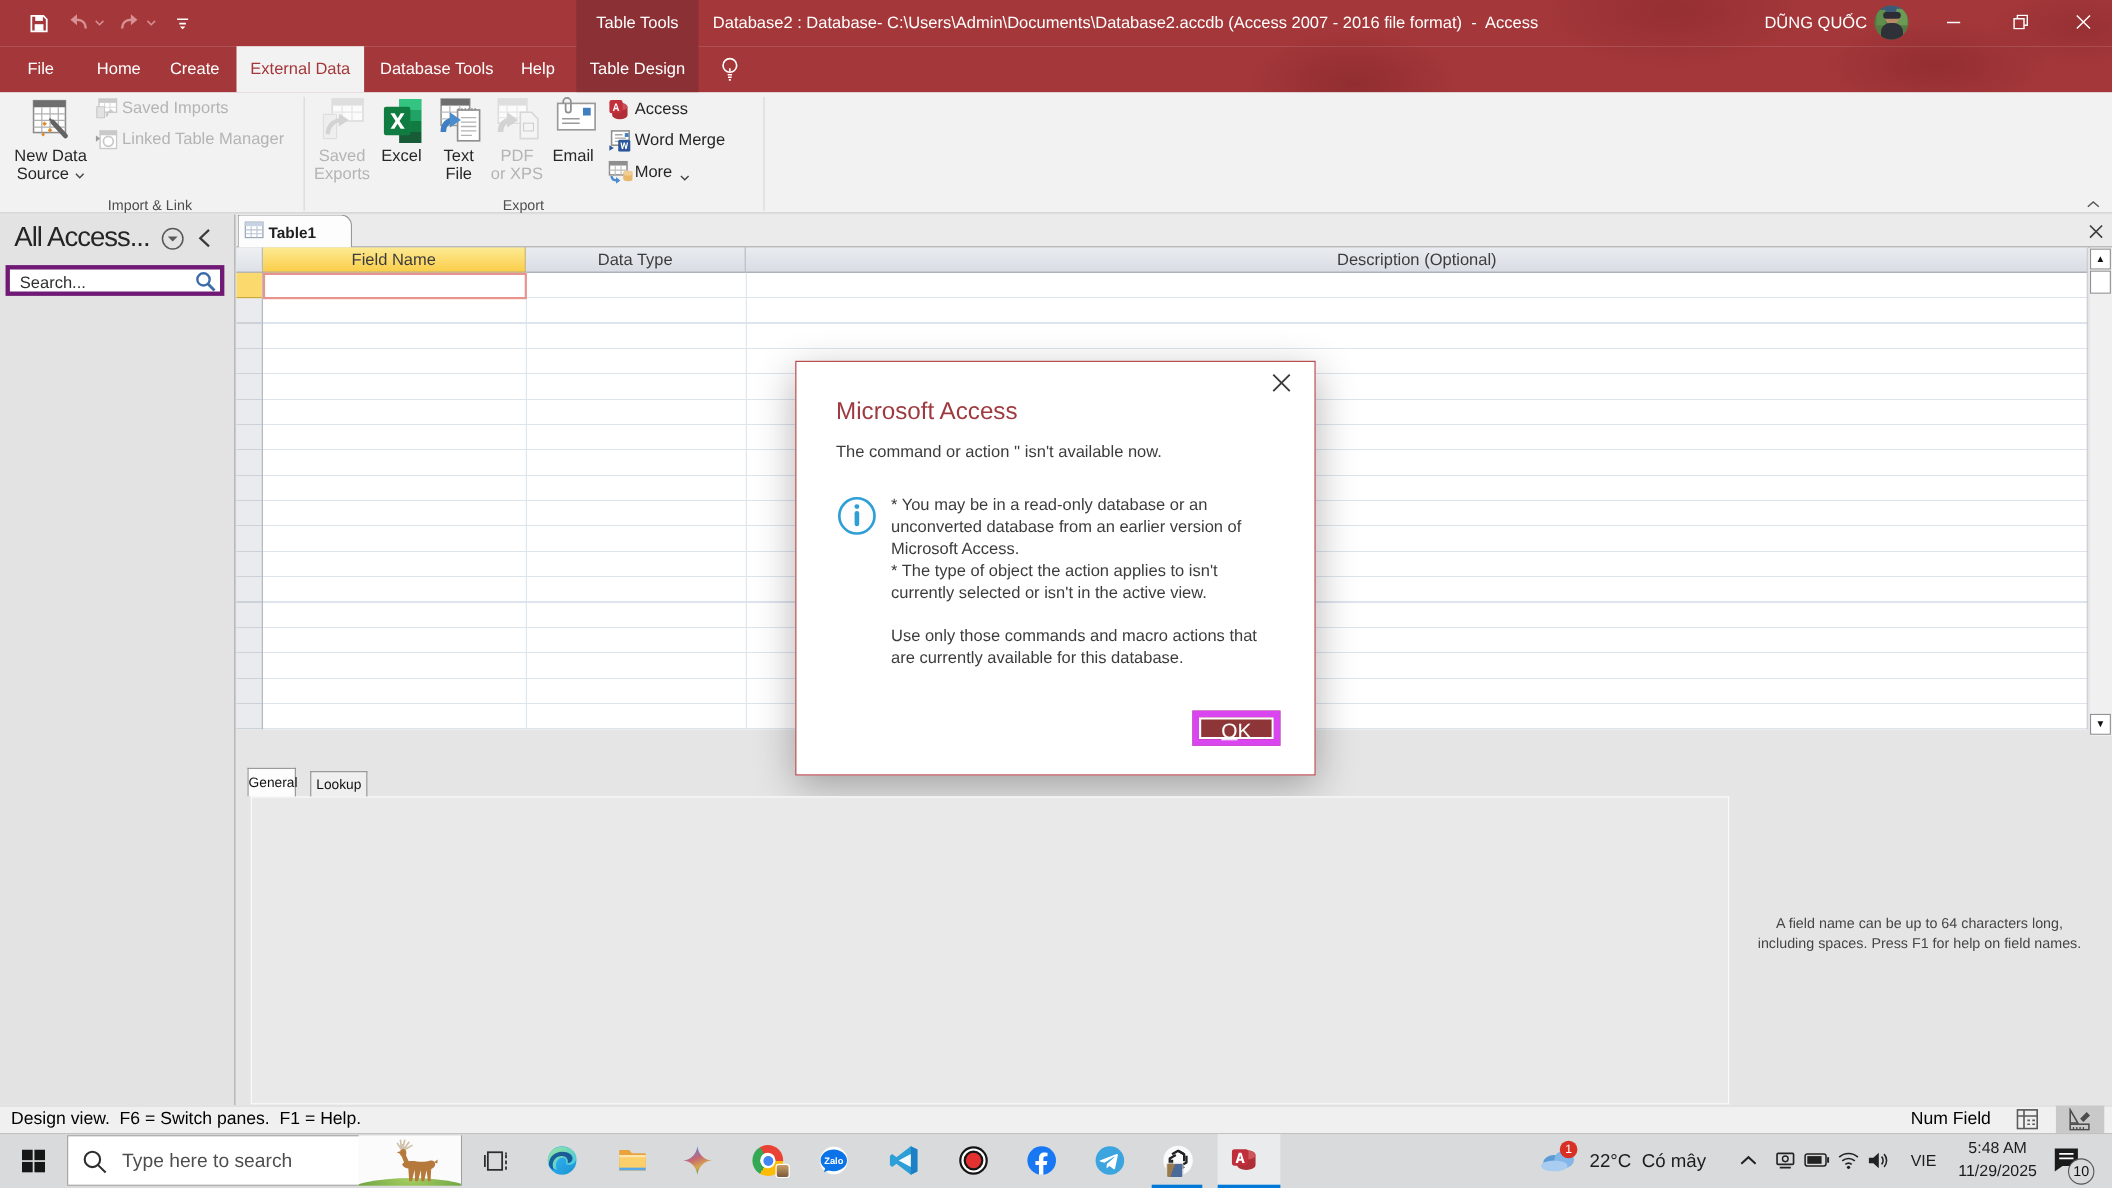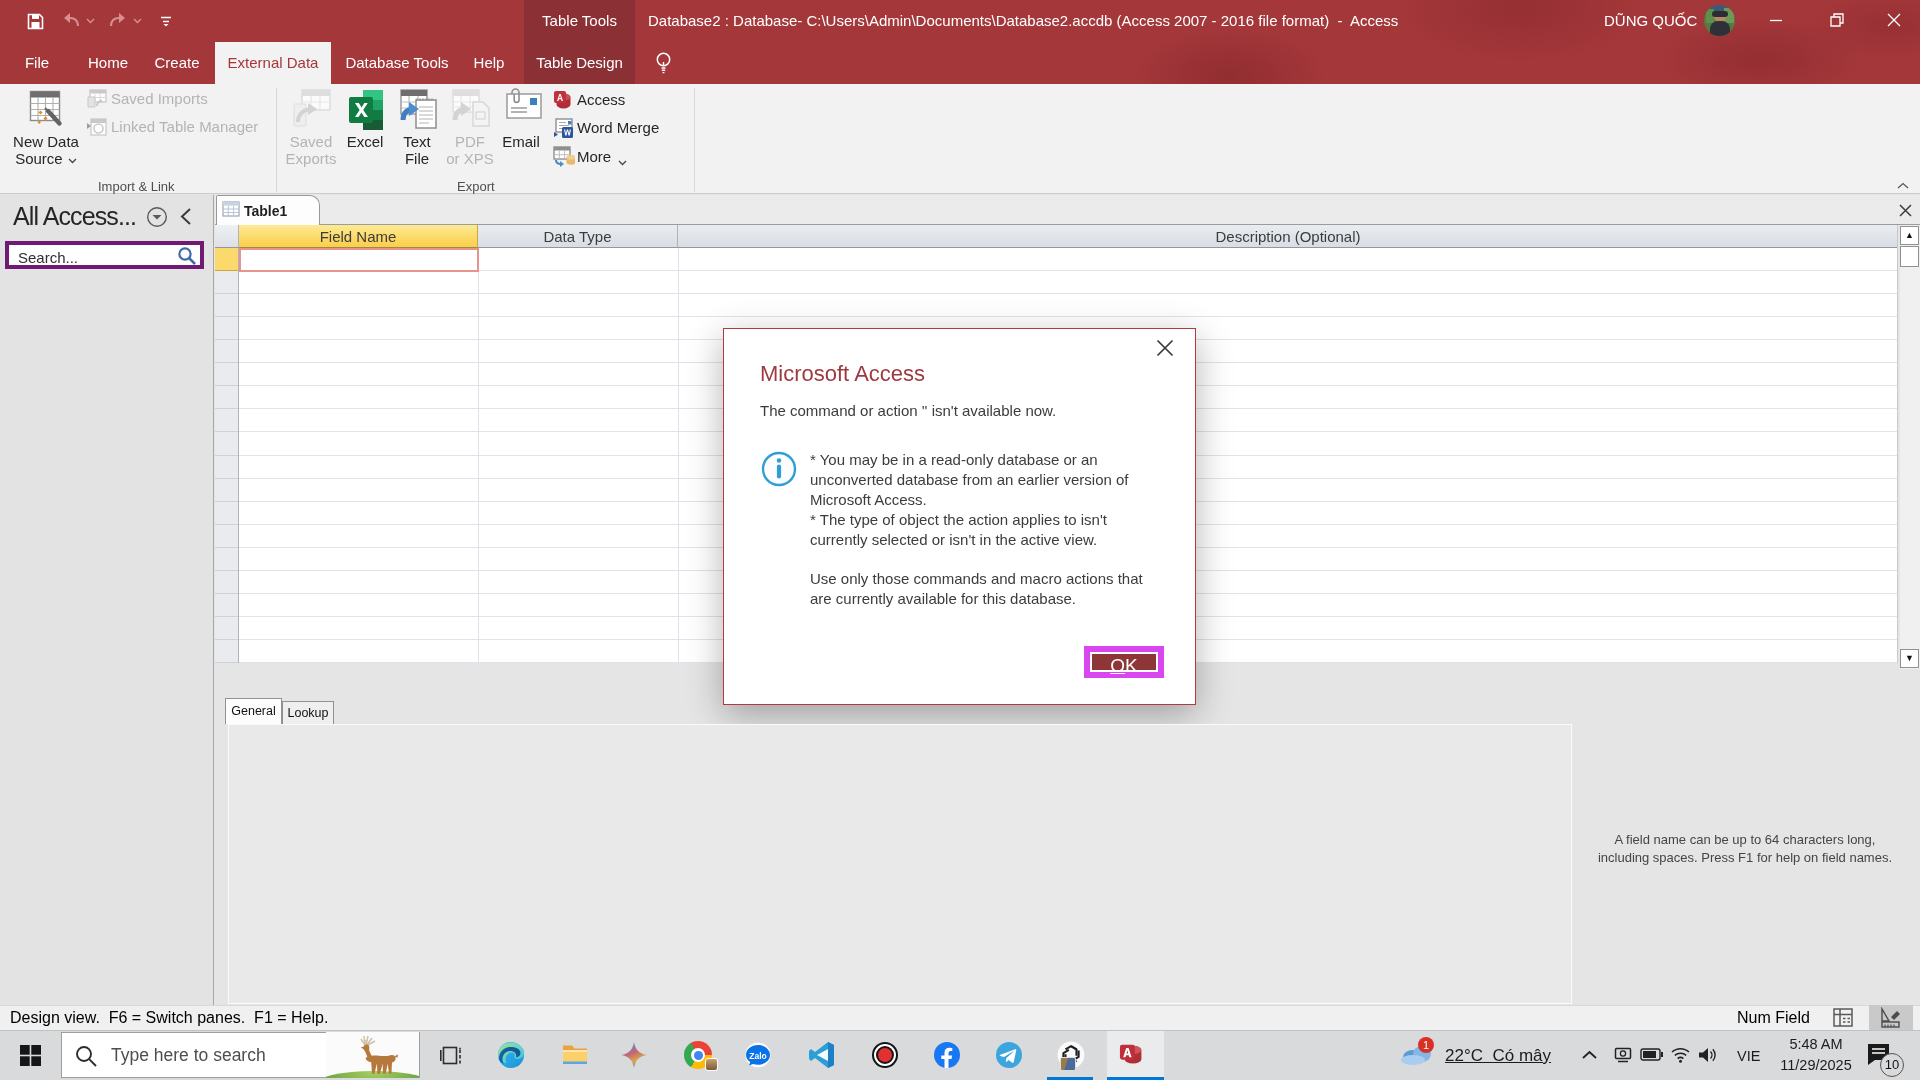--- a/index.html
+++ b/index.html
@@ -53,21 +53,21 @@
   #selrow1 { left:215px; top:248px; width:23px; height:23px; background:#fbd96d; border-bottom:1px solid #c9a83e; }
   .vline { position:absolute; top:248px; width:1px; height:415px; background:#dde4ee; }
   #cellsel { left:239px; top:248px; width:240px; height:24px; border:2px solid #e8938c; background:#fff; }
 
   
   #sbar { left:1900px; top:225px; width:20px; height:444px; background:#f0f0f0; }
   .sbtn { position:absolute; left:1900px; width:19px; height:19px; background:#fff; border:1px solid #919191; font-size:9px; color:#111; text-align:center; line-height:17px; }
   #sthumb { left:1900px; top:246px; width:19px; height:21px; background:#fff; border:1px solid #919191; }
 
   
-  #gentab { left:225px; top:698px; width:57px; height:26px; background:#fdfdfd; border:1px solid #919191; border-bottom:none; font-size:12.5px; text-align:center; line-height:25px; color:#111; z-index:3;}
+  #gentab { left:225px; top:698px; width:44px; height:26px; background:#fdfdfd; border:1px solid #919191; border-bottom:none; font-size:12.5px; text-align:center; line-height:25px; color:#111; z-index:3;}
   #lootab { left:282px; top:701px; width:52px; height:23px; background:#efefef; border:1px solid #919191; border-bottom:none; font-size:12.5px; text-align:center; line-height:22px; color:#111; z-index:2;}
   #proppanel { left:228px; top:724px; width:1344px; height:280px; background:#e9e9e9; border:1px solid #fbfbfb; z-index:1; }
   #helptext { left:1580px; top:831px; width:330px; font-size:13px; color:#454545; text-align:center; line-height:18px; }
 
   
   #statusbar { left:0; top:1005px; width:1920px; height:25px; background:#f0f0f0; border-top:1px solid #d9d9d9; font-size:14px; color:#1e1e1e; }
   #stleft { left:10px; top:1009px; }
   #numlock { left:1737px; top:1009px; }
   #stbtn2 { left:1869px; top:1005px; width:44px; height:25px; background:#c9c9c9; }
 
@@ -501,21 +501,21 @@
   </svg>
   <div class="runline" style="left:1047px;width:46px;"></div>
   <div class="runline" style="left:1107px;width:57px;"></div>
 
   <svg class="abs" style="left:1400px;top:1041px;" width="36" height="24" viewBox="0 0 36 24">
     <ellipse cx="13" cy="16" rx="10" ry="7" fill="#5b9bd5"></ellipse>
     <ellipse cx="22" cy="13" rx="9" ry="8" fill="#84b6e8"></ellipse>
     <ellipse cx="13" cy="19" rx="12" ry="5" fill="#a8cdf0"></ellipse>
   </svg>
   <div class="abs" style="left:1418px;top:1037px;width:16px;height:16px;border-radius:50%;background:#d93025;color:#fff;font-size:11px;text-align:center;line-height:16px;">1</div>
-  <div id="traytext" style="left:1445px;text-decoration:underline;">22°C&nbsp; Có mây</div>
+  <div id="traytext" style="left:1445px;">22°C&nbsp; Có mây</div>
 
   <svg class="abs" style="left:1581px;top:1049px;" width="17" height="11" viewBox="0 0 17 11">
       <path d="M2 9l6.5-6L15 9" fill="none" stroke="#222" stroke-width="1.8"></path>
     </svg>
 
   <svg class="abs" style="left:1613px;top:1046px;" width="20" height="18" viewBox="0 0 20 18">
     <rect x="2.5" y="2.5" width="15" height="10" rx="1" fill="none" stroke="#222" stroke-width="1.5"></rect>
     <circle cx="10" cy="7.5" r="2.6" fill="none" stroke="#222" stroke-width="1.3"></circle>
     <path d="M5 15.5h10" stroke="#222" stroke-width="1.5"></path>
   </svg>

